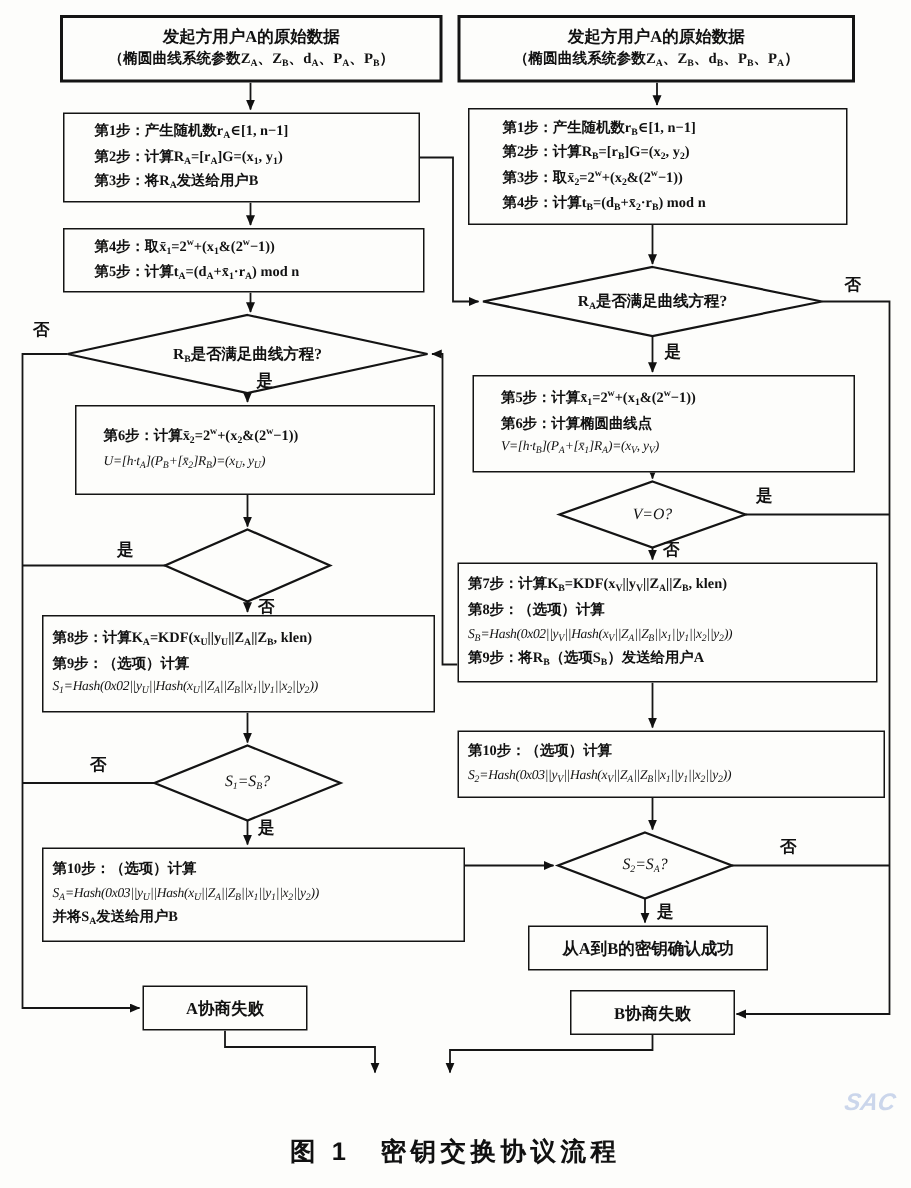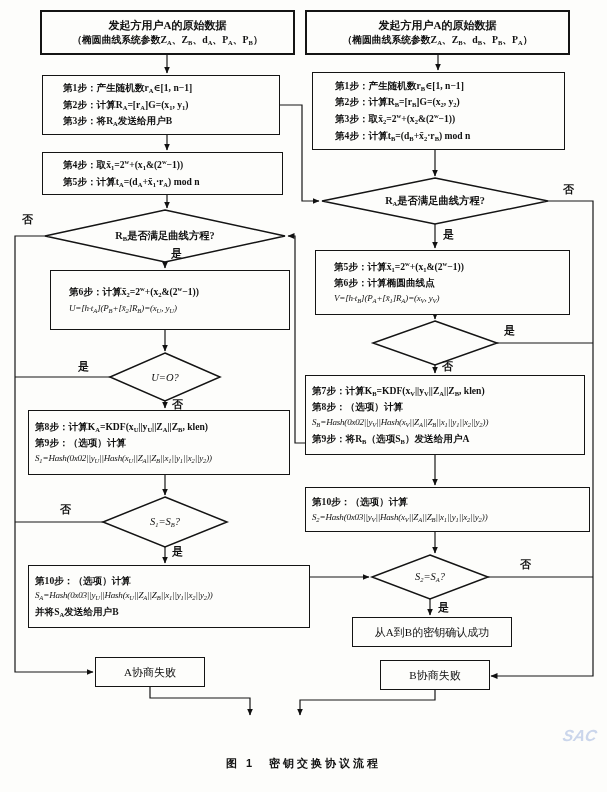--- a/index.html
+++ b/index.html
@@ -7,29 +7,29 @@
          font-family:"Liberation Serif","DejaVu Serif",serif;color:#111;}
   svg.wires{position:absolute;left:0;top:0;z-index:1;}
   .box{position:absolute;z-index:2;background:#fdfdfb;border:1.5px solid #141414;
        box-sizing:border-box;display:flex;flex-direction:column;justify-content:center;}
   .box.thick{border-width:2px;}
   .box.center{align-items:center;text-align:center;}
   .ln{font-size:9.6px;line-height:1.62;white-space:nowrap;font-weight:bold;}
   .ln.formula{font-weight:normal;font-style:italic;font-size:9px;letter-spacing:-0.2px;}
   .ttl{font-size:11px;font-weight:bold;line-height:1.5;}
   .prm{font-size:9.8px;font-weight:bold;line-height:1.5;}
-  .term{font-size:11px;font-weight:normal;}
+  .term{font-size:11px;font-weight:bold;}
   .dtext{position:absolute;z-index:3;display:flex;align-items:center;justify-content:center;
          font-size:10.3px;font-weight:bold;white-space:nowrap;}
   .dtext .fm{font-style:italic;font-weight:normal;font-size:10.5px;}
   .blabel{position:absolute;z-index:3;font-size:11px;font-weight:bold;}
   sub{font-size:6.5px;vertical-align:-2px;letter-spacing:0;}
   sup{font-size:6.5px;vertical-align:4px;letter-spacing:0;}
   .caption{position:absolute;left:0;top:756px;width:607px;text-align:center;z-index:2;
-           font-size:11px;font-weight:bold;letter-spacing:3px;
+           font-size:17px;font-weight:bold;letter-spacing:3px;
            font-family:"Liberation Sans","DejaVu Sans",sans-serif;}
   .watermark{position:absolute;left:563px;top:727px;z-index:0;font-size:16px;font-weight:bold;
              font-style:italic;color:rgba(110,140,205,0.35);transform:skewX(-10deg);
              font-family:"Liberation Sans",sans-serif;}
 </style>
 </head>
 <body>
 
 <div class="stage">
 
@@ -142,22 +142,22 @@
   <div class="box center" style="left:380px;top:660px;width:110px;height:30px;">
     <div class="term">B协商失败</div>
   </div>
 
   <div class="dtext" style="left:45px;top:212px;width:240px;height:48px;">
     <span>R<sub>B</sub>是否满足曲线方程?</span>
   </div>
   <div class="dtext" style="left:322px;top:179px;width:226px;height:44px;">
     <span>R<sub>A</sub>是否满足曲线方程?</span>
   </div>
-  <div class="dtext" style="left:110px;top:355px;width:110px;height:44px;">
-    <span class="fm">U=O?</span>
+  <div class="dtext" style="left:373px;top:323px;width:124px;height:40px;">
+    <span class="fm">V=O?</span>
   </div>
   <div class="dtext" style="left:103px;top:499px;width:124px;height:46px;">
     <span class="fm">S<sub>1</sub>=S<sub>B</sub>?</span>
   </div>
   <div class="dtext" style="left:372px;top:557px;width:116px;height:40px;">
     <span class="fm">S<sub>2</sub>=S<sub>A</sub>?</span>
   </div>
 
   <div class="blabel" style="left:22px;top:212px;">否</div>
   <div class="blabel" style="left:171px;top:246px;">是</div>

